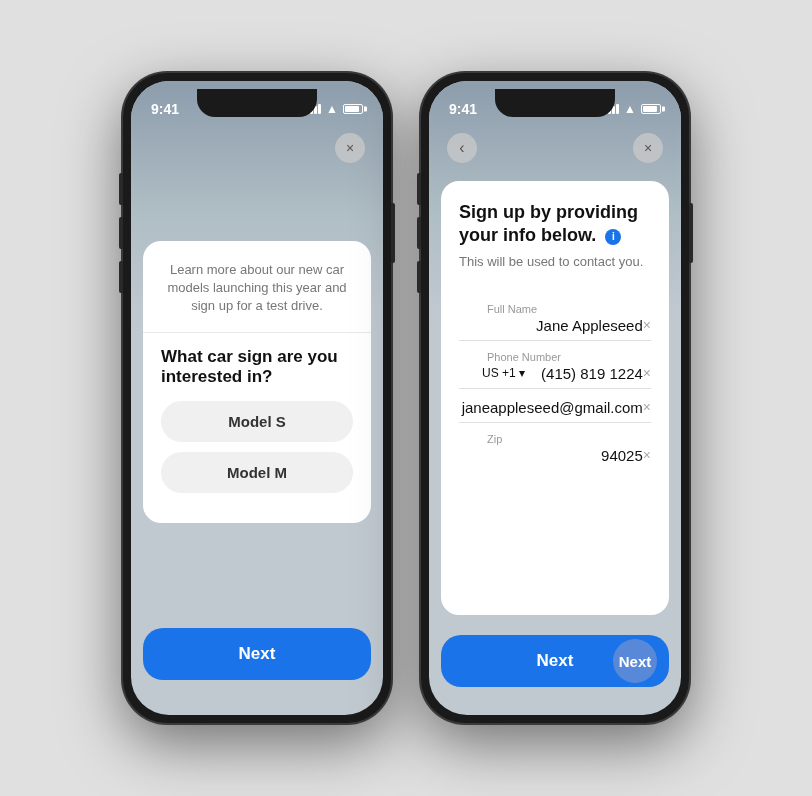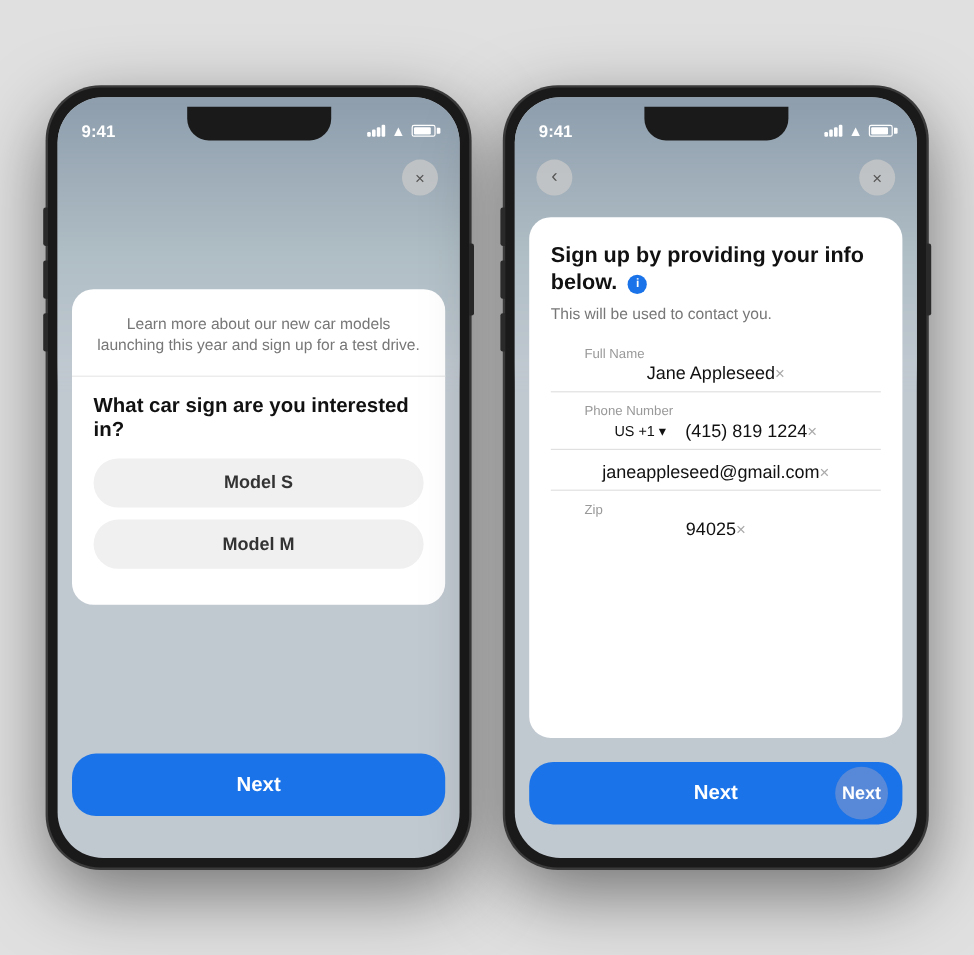--- a/index.html
+++ b/index.html
@@ -9,21 +9,21 @@
       justify-content: center;
       align-items: center;
       width: 812px;
       height: 796px;
       font-family: -apple-system, BlinkMacSystemFont, 'Helvetica Neue', sans-serif;
       gap: 30px;
     }
 
     .phone-wrapper {
       position: relative;
-      width: 351px;
+      width: 268px;
       height: 650px;
     }
 
     
     .phone-shell {
       position: absolute;
       top: 0; left: 0;
       width: 100%;
       height: 100%;
       border-radius: 44px;
@@ -266,21 +266,21 @@
       border-radius: 50%;
       color: #fff;
       font-size: 10px;
       font-weight: 700;
       margin-left: 4px;
       vertical-align: middle;
     }
     .form-subtitle {
       font-size: 13px;
       color: #777;
-      margin-bottom: 10px;
+      margin-bottom: 24px;
     }
 
     .form-field {
       border-bottom: 1px solid #e0e0e0;
       margin-bottom: 0;
       padding: 10px 0 6px;
       position: relative;
     }
     .form-field:last-child {
       border-bottom: none;
@@ -289,21 +289,21 @@
       font-size: 11px;
       color: #999;
       margin-bottom: 2px;
       margin-left: 28px;
     }
     .field-value {
       font-size: 15px;
       color: #111;
       display: flex;
       align-items: center;
-      justify-content: center;
+      justify-content: flex-end;
     }
     .field-value .flag {
       font-size: 12px;
     }
     .field-clear {
       color: #aaa;
       font-size: 14px;
       cursor: pointer;
     }
 

